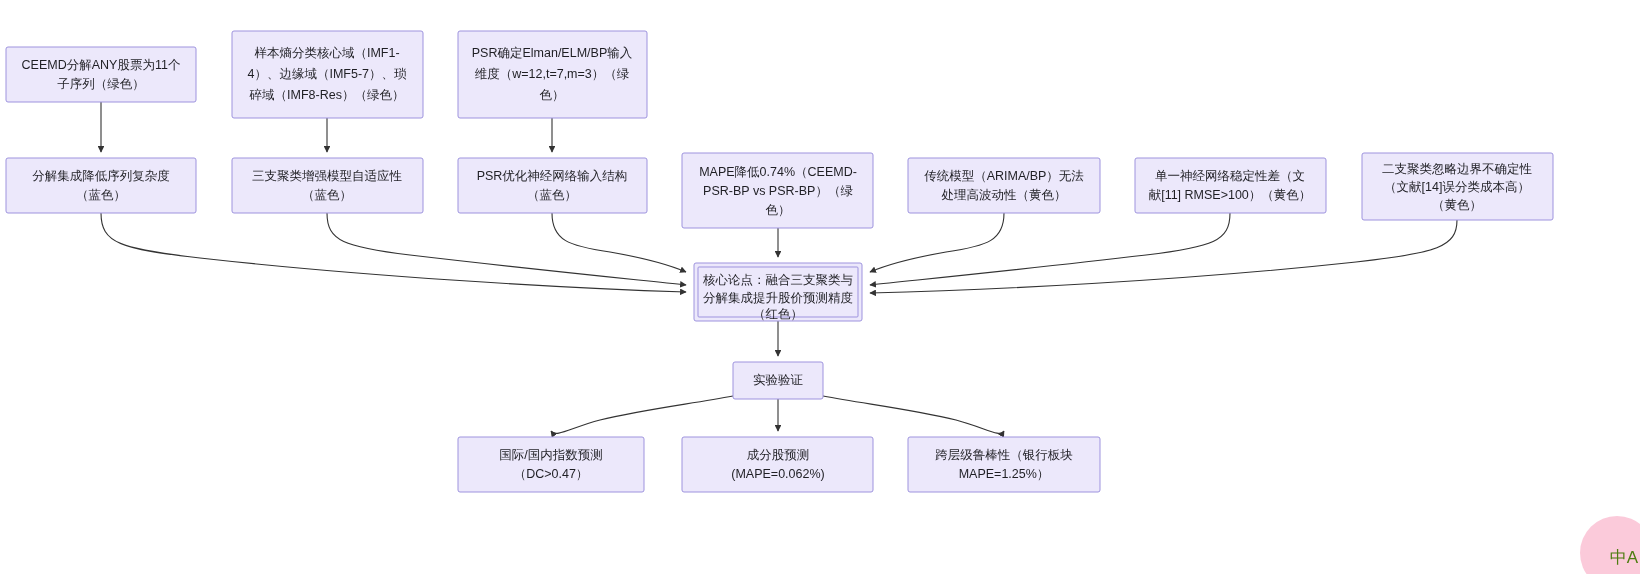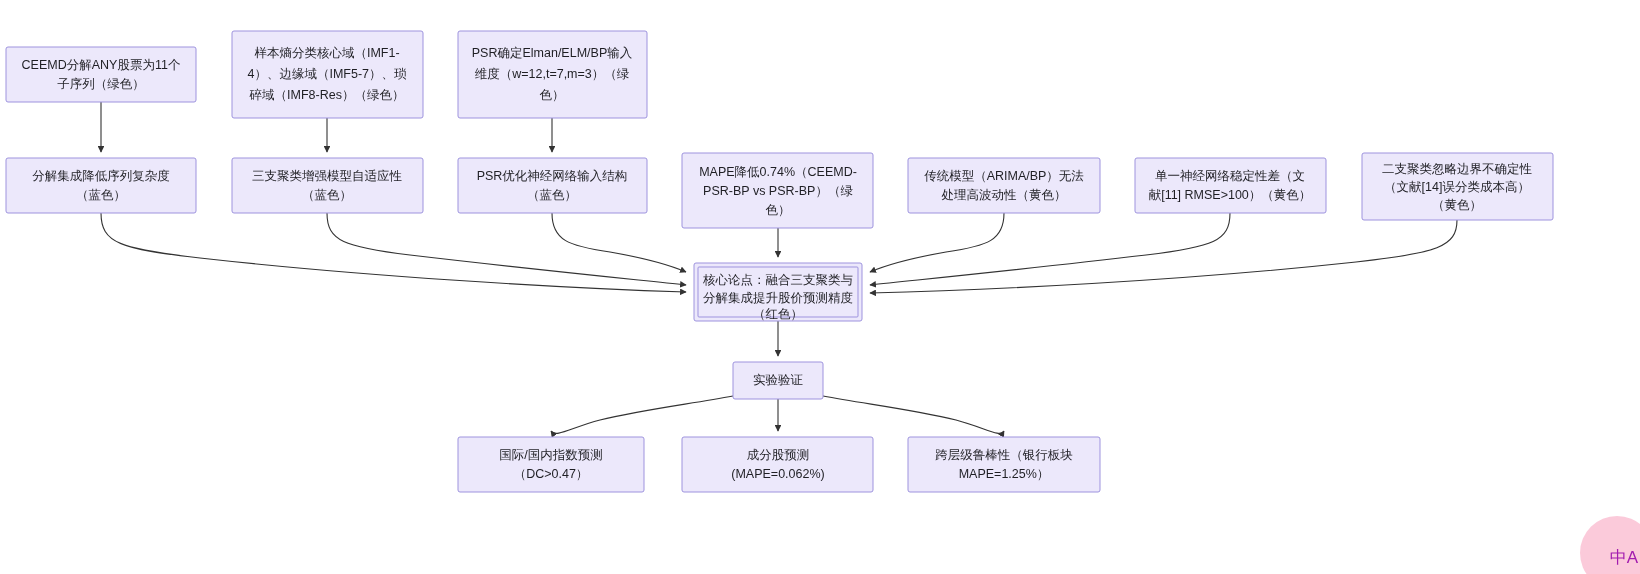--- a/index.html
+++ b/index.html
@@ -55,21 +55,21 @@
     width: 74px;
     height: 74px;
     border-radius: 50%;
     background: #F9B8CE;
     opacity: 0.75;
   }
   .watermark-text {
     position: absolute;
     right: 2px;
     bottom: 8px;
-    color: #a21caf;
+    color: #4d7c0f;
     font-size: 17px;
     font-family: "Liberation Sans", "DejaVu Sans", sans-serif;
     line-height: 1.0;
     letter-spacing: 0px;
   }
 </style>
 </head>
 <body>
 
 <svg id="canvas" viewBox="0 0 1640 574">

